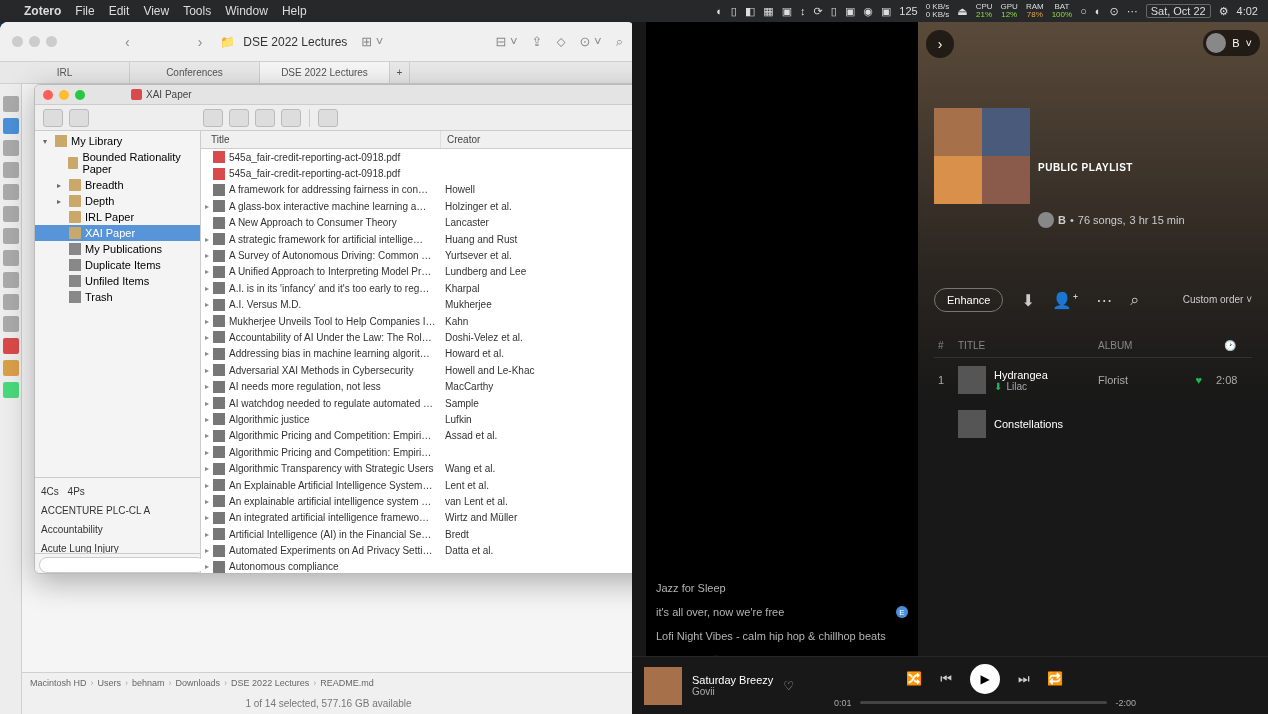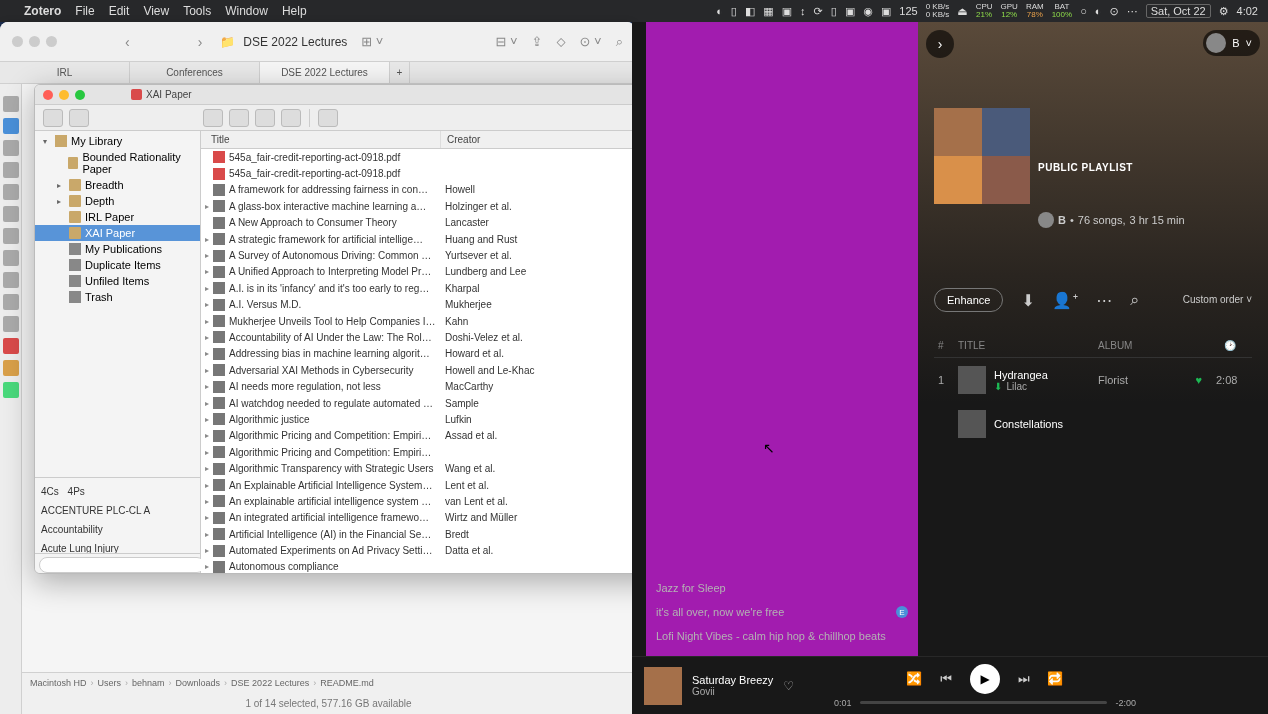--- a/index.html
+++ b/index.html
@@ -83,21 +83,21 @@
 .z-row .cr{flex:1;padding-left:6px;color:#333;overflow:hidden;white-space:nowrap}
 .z-row .att{width:12px;font-size:8px}
 .z-row .att.red{color:#d94a4a}
 .z-row .att.blue{color:#4a90d9}
 .z-right{width:220px;background:#f4f4f4;display:flex;align-items:center;justify-content:center;font-size:11px;color:#888}
 
 
 .spotify{position:absolute;top:22px;right:0;width:636px;height:692px;background:#181818;color:#fff}
 .sp-main{position:absolute;top:0;left:0;right:0;bottom:58px;display:flex}
 .sp-sidebar{width:14px}
-.sp-center{width:272px;background:#a21caf;overflow:hidden;position:relative}
+.sp-center{width:272px;background:#000000;overflow:hidden;position:relative}
 .sp-sbitem{padding:6px 10px;font-size:11px;color:#b3b3b3;display:flex;align-items:center;gap:10px}
 .sp-sbitem .exp{position:absolute;right:10px;width:12px;height:12px;background:#4a90d9;border-radius:50%;font-size:8px;display:flex;align-items:center;justify-content:center;color:#fff}
 .sp-rightpane{flex:1;background:linear-gradient(180deg,#5a4a3a 0%,#2a2520 40%,#181818 60%);position:relative;padding:0 16px}
 .sp-hero{padding-top:250px}
 .sp-nav{position:absolute;top:8px;left:8px;width:28px;height:28px;background:rgba(0,0,0,.6);border-radius:50%;display:flex;align-items:center;justify-content:center;font-size:14px}
 .sp-user{position:absolute;top:8px;right:8px;height:26px;background:rgba(0,0,0,.6);border-radius:13px;display:flex;align-items:center;padding:0 8px 0 3px;gap:6px;font-size:11px}
 .sp-user .av{width:20px;height:20px;background:#888;border-radius:50%}
 .sp-covers{position:absolute;top:86px;left:16px;width:96px;height:96px;display:grid;grid-template-columns:1fr 1fr;grid-template-rows:1fr 1fr}
 .sp-covers .c{background:#a5704a}
 .sp-covers .c:nth-child(2){background:#4a5a7a}

